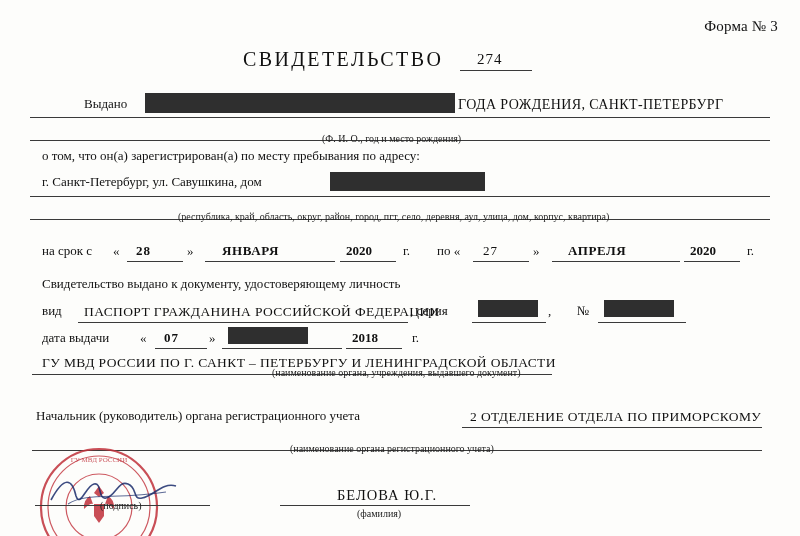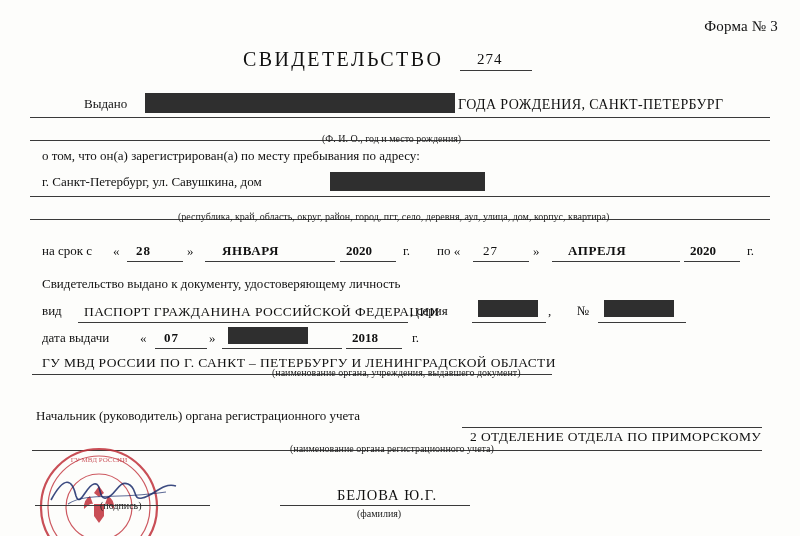--- a/index.html
+++ b/index.html
@@ -161,21 +161,21 @@
   <div class="rule" style="top:348px;left:222px;width:120px;"></div>
   <div class="txt" style="top:330px;left:352px;font-weight:bold;">2018</div>
   <div class="rule" style="top:348px;left:346px;width:56px;"></div>
   <div class="txt" style="top:330px;left:412px;">г.</div>
 
   <div class="txt caps" style="top:355px;left:42px;font-size:13.5px;">ГУ  МВД  РОССИИ  ПО  Г. САНКТ – ПЕТЕРБУРГУ  И  ЛЕНИНГРАДСКОЙ ОБЛАСТИ</div>
   <div class="rule" style="top:374px;left:32px;width:520px;"></div>
   <div class="txt small" style="top:367px;left:272px;">(наименование органа, учреждения, выдавшего документ)</div>
 
   <div class="txt" style="top:408px;left:36px;">Начальник (руководитель) органа регистрационного учета</div>
-  <div class="txt caps" style="top:409px;left:470px;font-size:13.5px;margin-top:20px;">2 ОТДЕЛЕНИЕ ОТДЕЛА  ПО ПРИМОРСКОМУ</div>
+  <div class="txt caps" style="top:409px;left:470px;font-size:13.5px;">2 ОТДЕЛЕНИЕ ОТДЕЛА  ПО ПРИМОРСКОМУ</div>
   <div class="rule" style="top:427px;left:462px;width:300px;"></div>
   <div class="rule" style="top:450px;left:32px;width:730px;"></div>
   <div class="txt small" style="top:443px;left:290px;">(наименование органа регистрационного учета)</div>
 
   <div class="stamp">
     <svg width="122" height="122" viewBox="0 0 122 122">
       <circle cx="61" cy="61" r="58" fill="none" stroke="#c0303a" stroke-width="2.2" opacity="0.85"></circle>
       <circle cx="61" cy="61" r="51" fill="none" stroke="#c0303a" stroke-width="1.2" opacity="0.8"></circle>
       <circle cx="61" cy="61" r="33" fill="none" stroke="#c0303a" stroke-width="1.2" opacity="0.8"></circle>
       <g fill="#c0303a" opacity="0.85">

